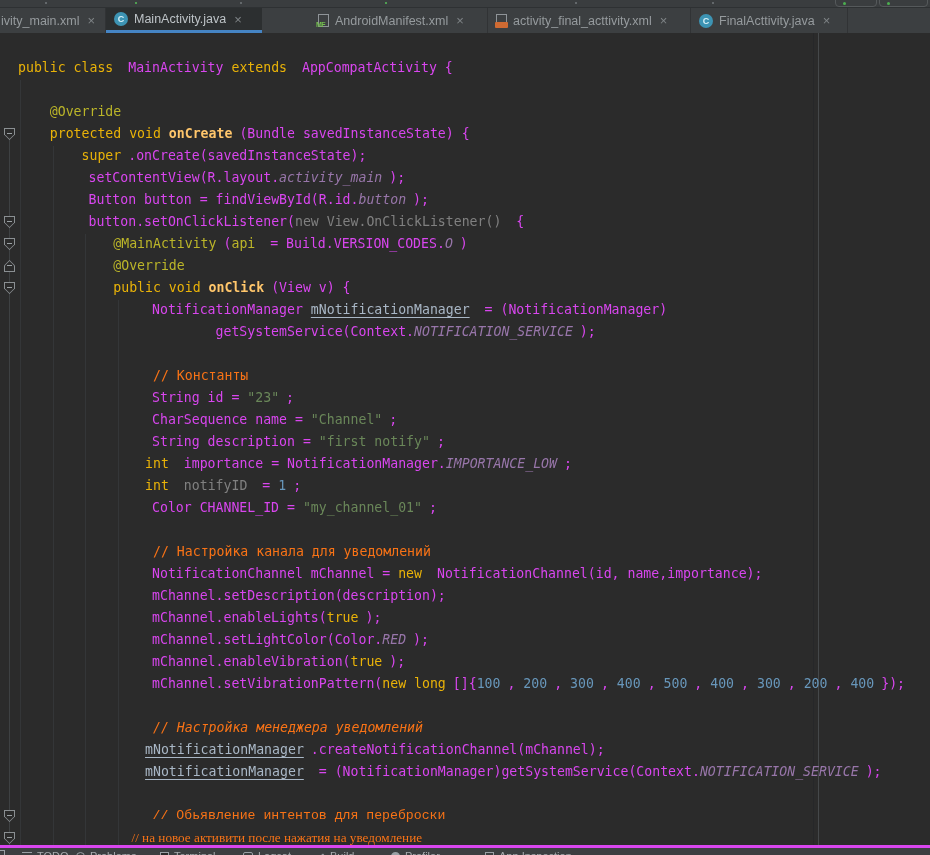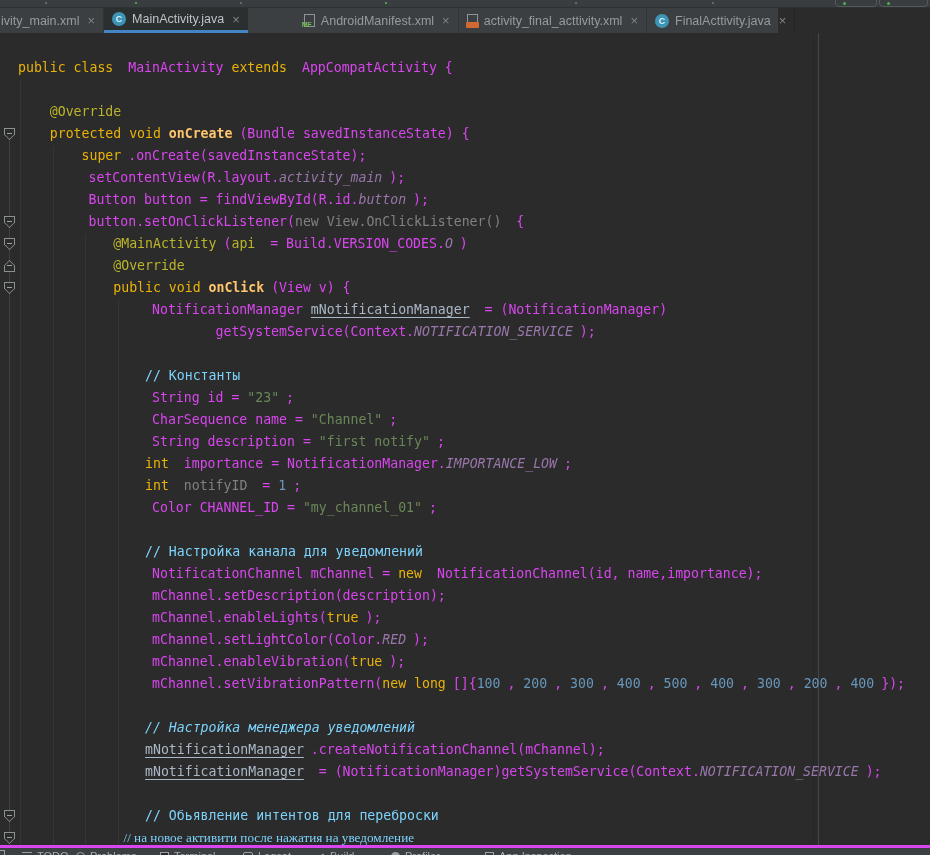--- a/index.html
+++ b/index.html
@@ -13,21 +13,21 @@
   .topstrip { position:absolute; left:0; top:0; width:930px; height:8px;
     background:#3a3d3f; border-bottom:1px solid #2e3133; overflow:hidden; }
   .tw { position:absolute; top:-6px; height:13px; border:1px solid #55595b; border-radius:4px; }
   .tw1 { right:53px; width:42px; }
   .tw2 { right:2px;  width:49px; }
   .tw .dot { position:absolute; left:7px; top:7px; width:3px; height:3px; border-radius:50%; background:#4caf50; }
   .strip-dot { position:absolute; top:2px; width:2px; height:2px; background:#63686b; }
   .strip-dot.green { background:#4f9e52; }
 
   
-  .tabbar { position:absolute; left:0; top:8px; width:778px; height:25px;
+  .tabbar { position:absolute; left:0; top:8px; width:930px; height:25px;
     background:#3c3f41; display:flex; }
   .tab { display:flex; align-items:center; gap:6px; padding:0 8px; height:25px;
     font-size:12.5px; color:#969b9e; border-right:1px solid rgba(0,0,0,0.18); cursor:default; }
   .tab .lbl { white-space:nowrap; overflow:hidden; }
   .tab.active { background:#2c2f30; color:#bdc3c7; border-bottom:3px solid #4584c4; border-right:none; }
   .tab .close { color:#7f8487; font-size:13px; line-height:13px; padding-left:2px; }
   .tab.t1 { width:106px; padding-left:1px; }
   .tab.t2 { width:156px; }
   .tab.t3 { width:178px;margin-left:48px; }
   .tab.t4 { width:203px; }
@@ -62,21 +62,21 @@
 
   .code { position:absolute; left:18px; top:24px; font-family:"DejaVu Sans Mono", monospace;
     font-size:13.2px; line-height:22px; color:#a9b7c6; }
   .ln { height:22px; white-space:pre; }
   .sk { color:#eab308; }
   .st { color:#d946ef;margin-left:7px; }
   .sy { color:#ffc66b; font-weight:bold; }
   .sa { color:#bbb529; }
   .ss { color:#6a8759; }
   .sn { color:#6897bb; }
-  .sc { color:#7dd3fc; }
+  .sc { color:#f97316;margin-left:8px; }
   .sg { color:#808080; }
   .sp { color:#9876aa; font-style:italic; }
   .su { color:#a9b7c6; text-decoration:underline; text-underline-offset:3px; }
 
   
   .statusbar { position:absolute; left:0; bottom:0; width:930px; height:10px; background:#3c3f41;
     border-top:3px solid #d946ef; overflow:hidden; z-index:5; }
   .sb-item { position:absolute; top:2px; display:flex; align-items:center; gap:5px;
     font-size:11px; color:#a7abae; white-space:nowrap; }
   .sb-stub { position:absolute; left:-3px; top:2px; width:8px; height:8px; border:1px solid #9aa0a5; }
@@ -185,21 +185,21 @@
         <div class="ln" style="padding-left: 16ch;"><span class="st">mChannel.setDescription(description);</span></div>
         <div class="ln" style="padding-left: 16ch;"><span class="st">mChannel.enableLights(</span><span class="sk">true</span><span class="st">);</span></div>
         <div class="ln" style="padding-left: 16ch;"><span class="st">mChannel.setLightColor(Color.</span><span class="sp">RED</span><span class="st">);</span></div>
         <div class="ln" style="padding-left: 16ch;"><span class="st">mChannel.enableVibration(</span><span class="sk">true</span><span class="st">);</span></div>
         <div class="ln" style="padding-left: 16ch;"><span class="st">mChannel.setVibrationPattern(</span><span class="sk">new long</span><span class="st">[]{</span><span class="sn">100</span><span class="st">, </span><span class="sn">200</span><span class="st">, </span><span class="sn">300</span><span class="st">, </span><span class="sn">400</span><span class="st">, </span><span class="sn">500</span><span class="st">, </span><span class="sn">400</span><span class="st">, </span><span class="sn">300</span><span class="st">, </span><span class="sn">200</span><span class="st">, </span><span class="sn">400</span><span class="st">});</span></div>
         <div class="ln"></div>
         <div class="ln" style="padding-left: 16ch; font-style: italic;"><span class="sc">// Настройка менеджера уведомлений</span></div>
         <div class="ln" style="padding-left: 16ch;"><span class="su">mNotificationManager</span><span class="st">.createNotificationChannel(mChannel);</span></div>
         <div class="ln" style="padding-left: 16ch;"><span class="su">mNotificationManager</span><span class="st"> = (NotificationManager)getSystemService(Context.</span><span class="sp">NOTIFICATION_SERVICE</span><span class="st">);</span></div>
         <div class="ln"></div>
-        <div class="ln" style="padding-left: 16ch;"><span class="sc">// Обьявление интентов для переброски</span></div>
+        <div class="ln" style="padding-left: 16ch; font-family: Liberation Mono, monospace;"><span class="sc">// Обьявление интентов для переброски</span></div>
         <div class="ln" style="padding-left: 16ch; font-family: Liberation Serif, serif;"><span class="sc">// на новое активити после нажатия на уведомление</span></div>
       </div>
   </div>
 
   <div class="statusbar">
     <span class="sb-stub"></span>
     <div id="sb-items">
         <div class="sb-item" style="left: 22px;">
           <span class="ic ic-todo"></span>
           <span>TODO</span>

